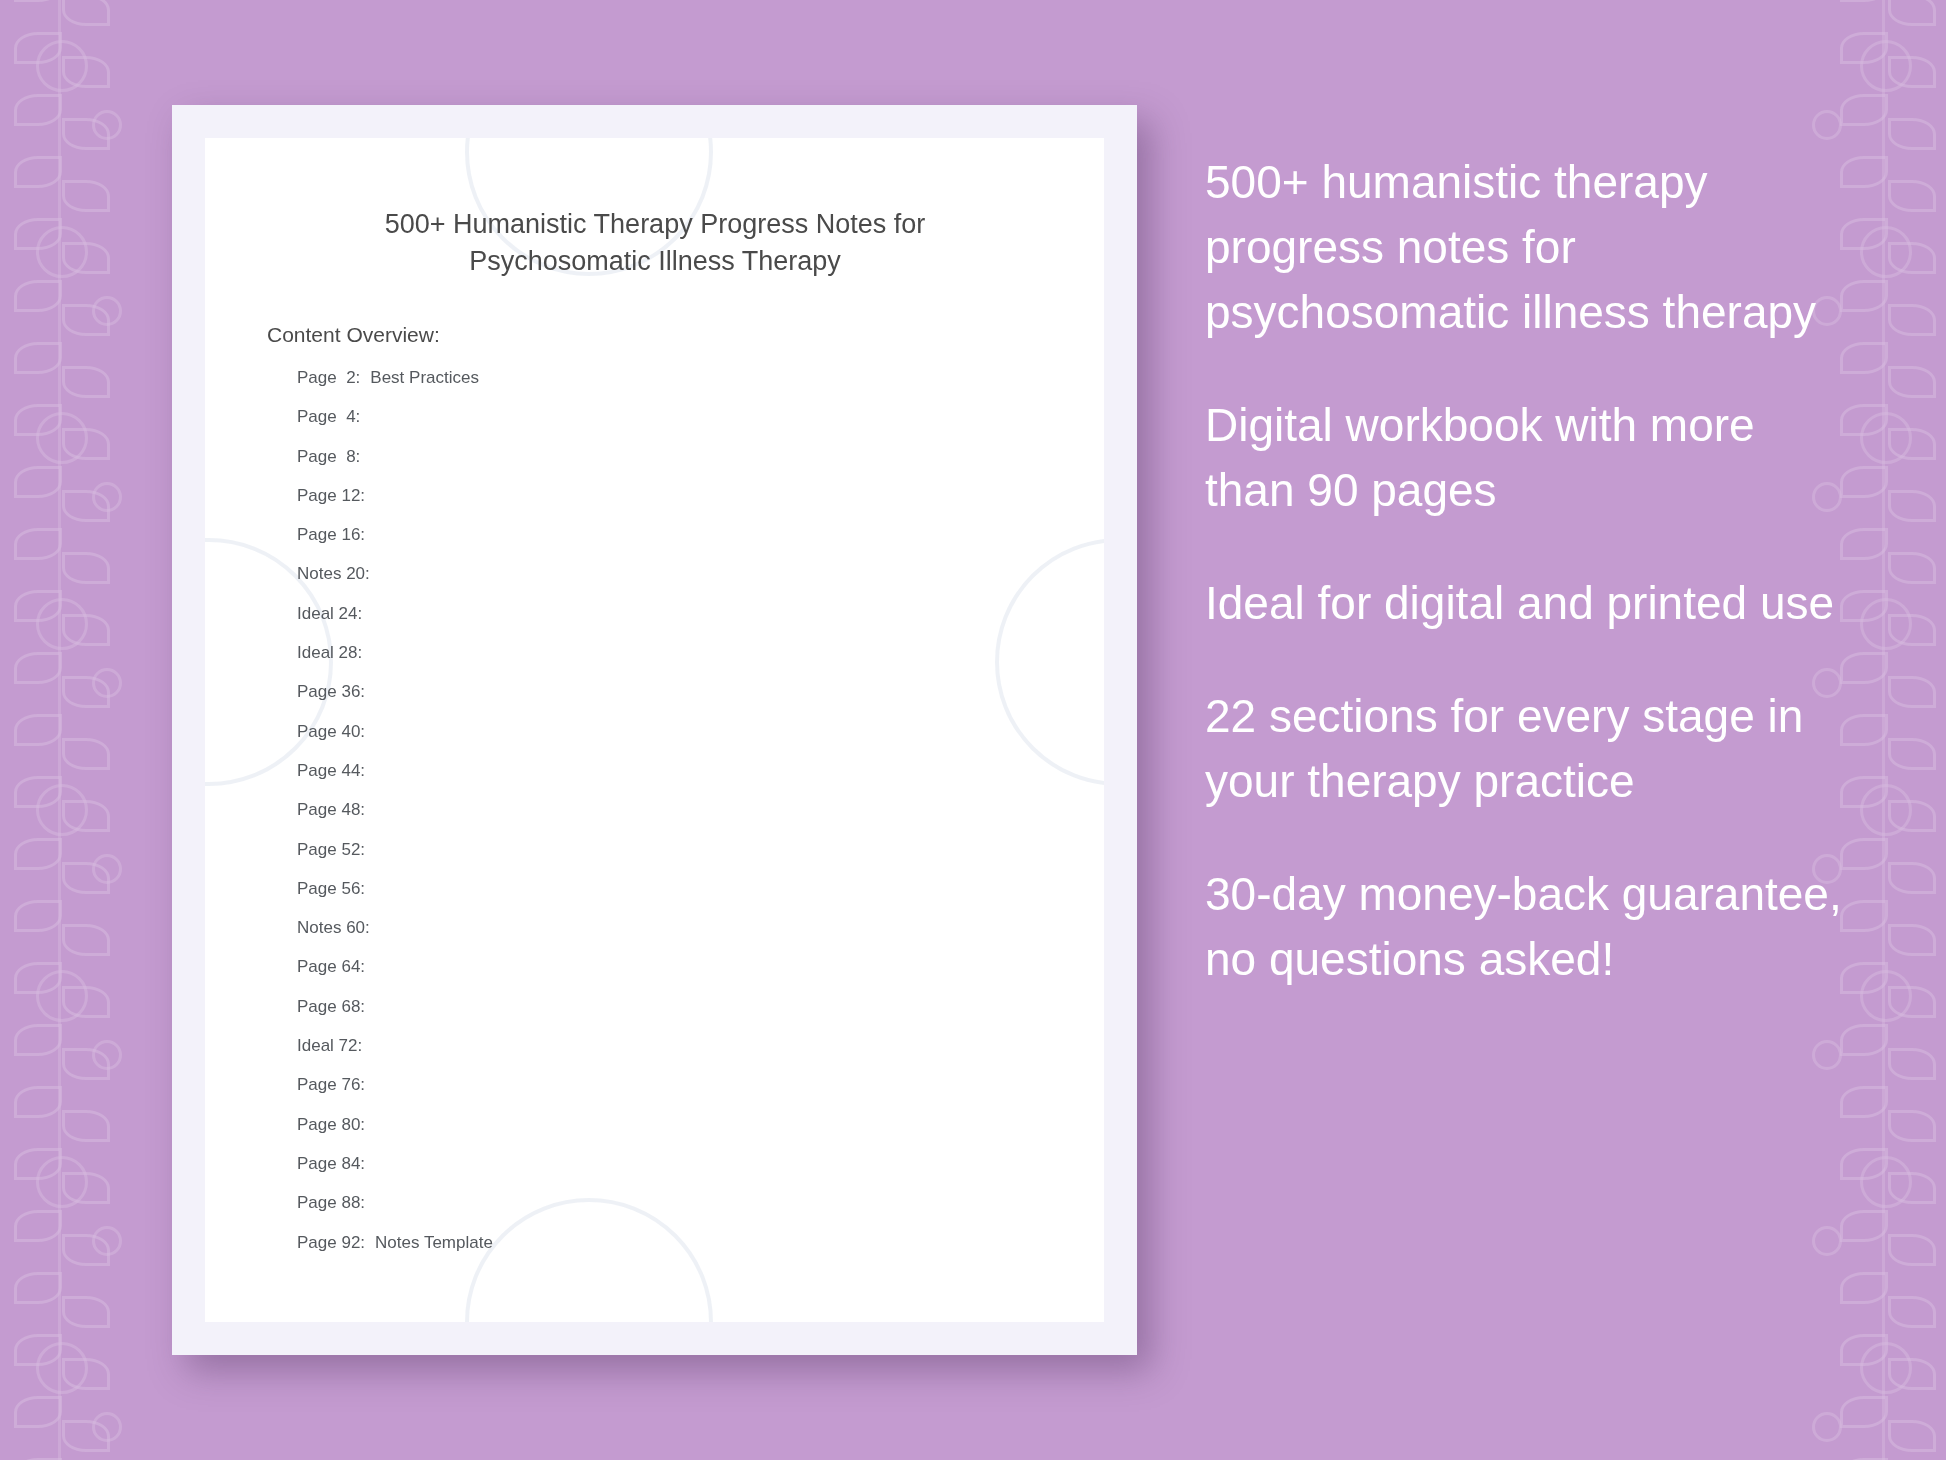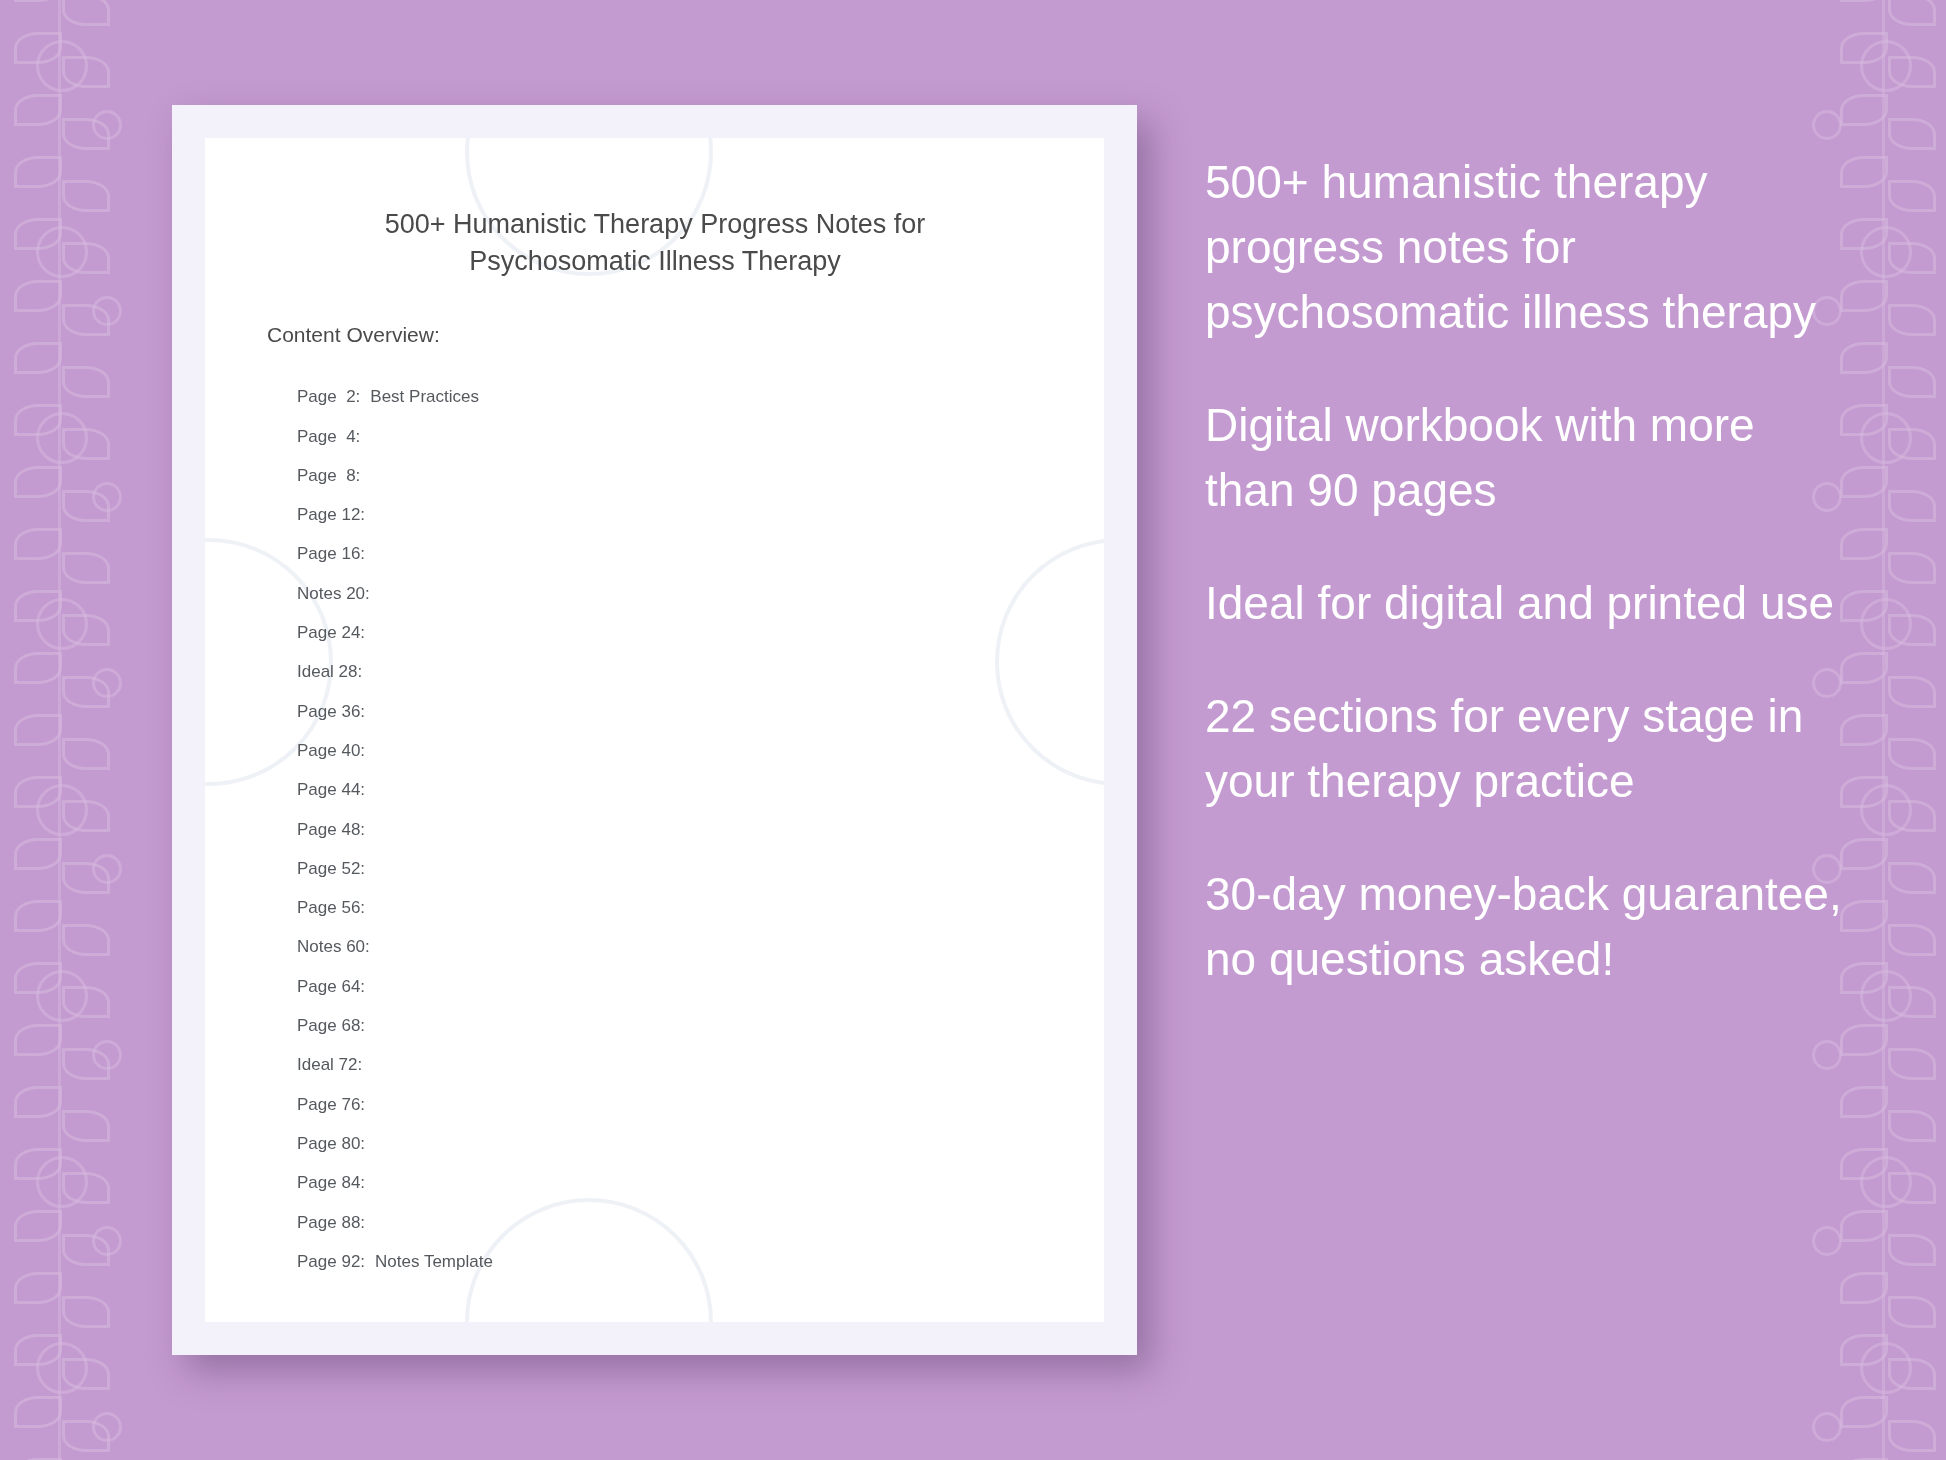--- a/index.html
+++ b/index.html
@@ -100,21 +100,21 @@
   }
 
   #toc {
     position: absolute;
     left: 92px;
     top: 230px;
     width: 740px;
   }
   .toc-row {
     display: flex;
-    align-items: flex-end;
+    align-items: flex-start;
     height: 39.3px;
     color: #55595e;
     font-size: 17px;
     white-space: pre;
   }
   .toc-page {
     font-variant-numeric: tabular-nums;
   }
   .toc-label {
     padding-left: 10px;
@@ -291,21 +291,21 @@
 
       <div id="content-overview-label">Content Overview:</div>
 
       <div id="toc">
           <div class="toc-row"><span class="toc-page">Page  2:</span><span class="toc-label">Best Practices</span></div>
           <div class="toc-row"><span class="toc-page">Page  4:</span><span class="toc-label"></span></div>
           <div class="toc-row"><span class="toc-page">Page  8:</span><span class="toc-label"></span></div>
           <div class="toc-row"><span class="toc-page">Page 12:</span><span class="toc-label"></span></div>
           <div class="toc-row"><span class="toc-page">Page 16:</span><span class="toc-label"></span></div>
           <div class="toc-row"><span class="toc-page">Notes 20:</span><span class="toc-label"></span></div>
-          <div class="toc-row"><span class="toc-page">Page 24:</span><span class="toc-label"></span></div>
+          <div class="toc-row"><span class="toc-page">Ideal 24:</span><span class="toc-label"></span></div>
           <div class="toc-row"><span class="toc-page">Ideal 28:</span><span class="toc-label"></span></div>
           <div class="toc-row"><span class="toc-page">Page 36:</span><span class="toc-label"></span></div>
           <div class="toc-row"><span class="toc-page">Page 40:</span><span class="toc-label"></span></div>
           <div class="toc-row"><span class="toc-page">Page 44:</span><span class="toc-label"></span></div>
           <div class="toc-row"><span class="toc-page">Page 48:</span><span class="toc-label"></span></div>
           <div class="toc-row"><span class="toc-page">Page 52:</span><span class="toc-label"></span></div>
           <div class="toc-row"><span class="toc-page">Page 56:</span><span class="toc-label"></span></div>
           <div class="toc-row"><span class="toc-page">Notes 60:</span><span class="toc-label"></span></div>
           <div class="toc-row"><span class="toc-page">Page 64:</span><span class="toc-label"></span></div>
           <div class="toc-row"><span class="toc-page">Page 68:</span><span class="toc-label"></span></div>

